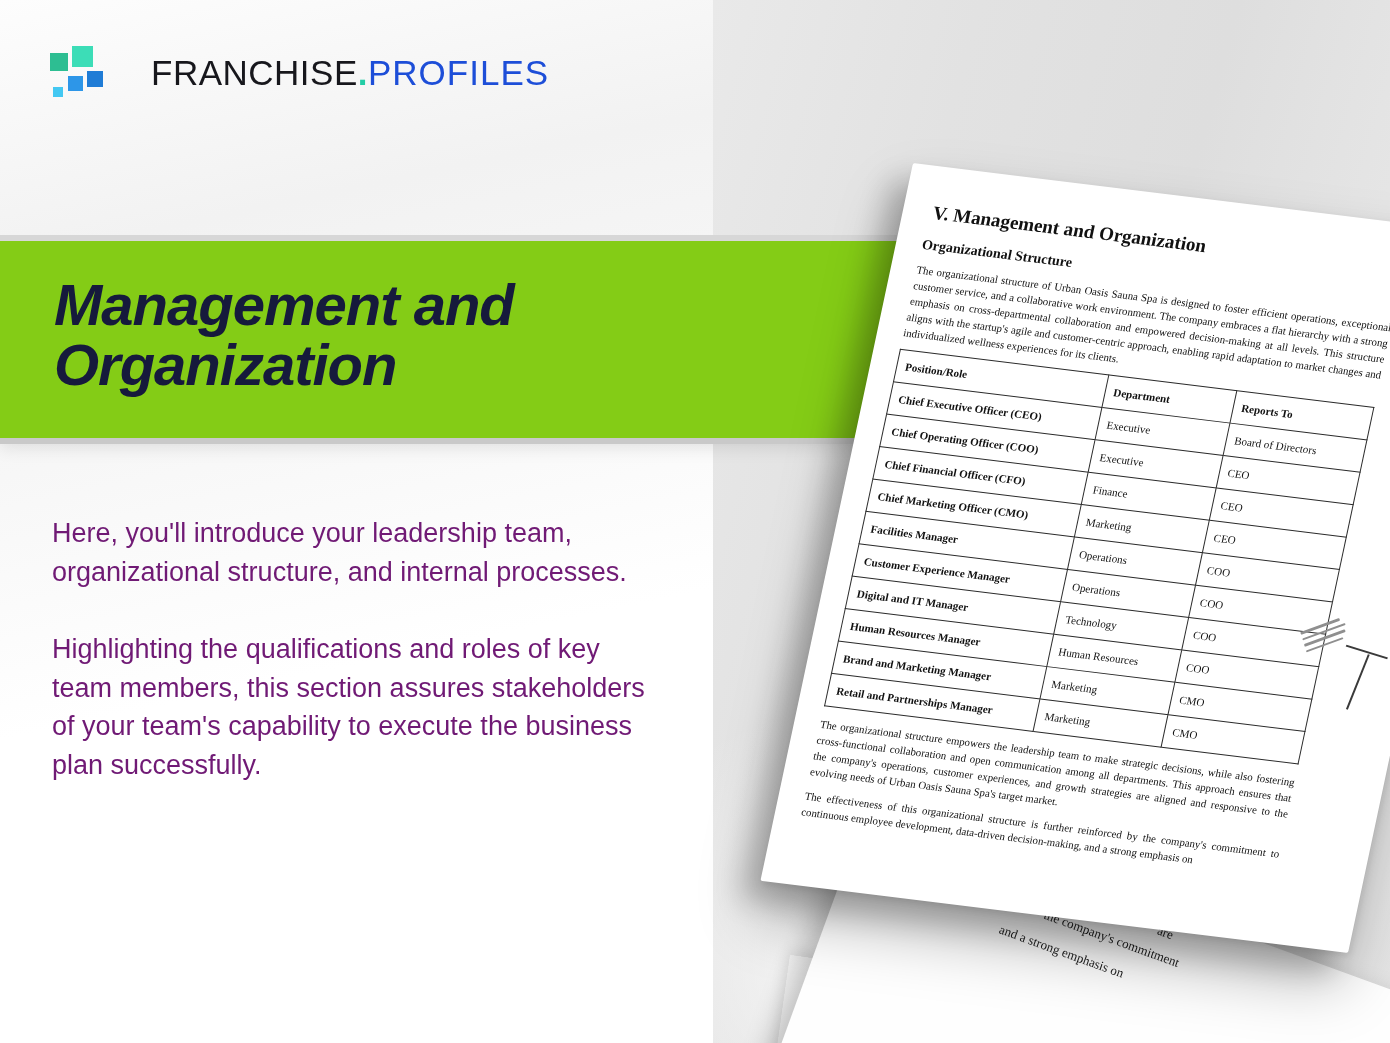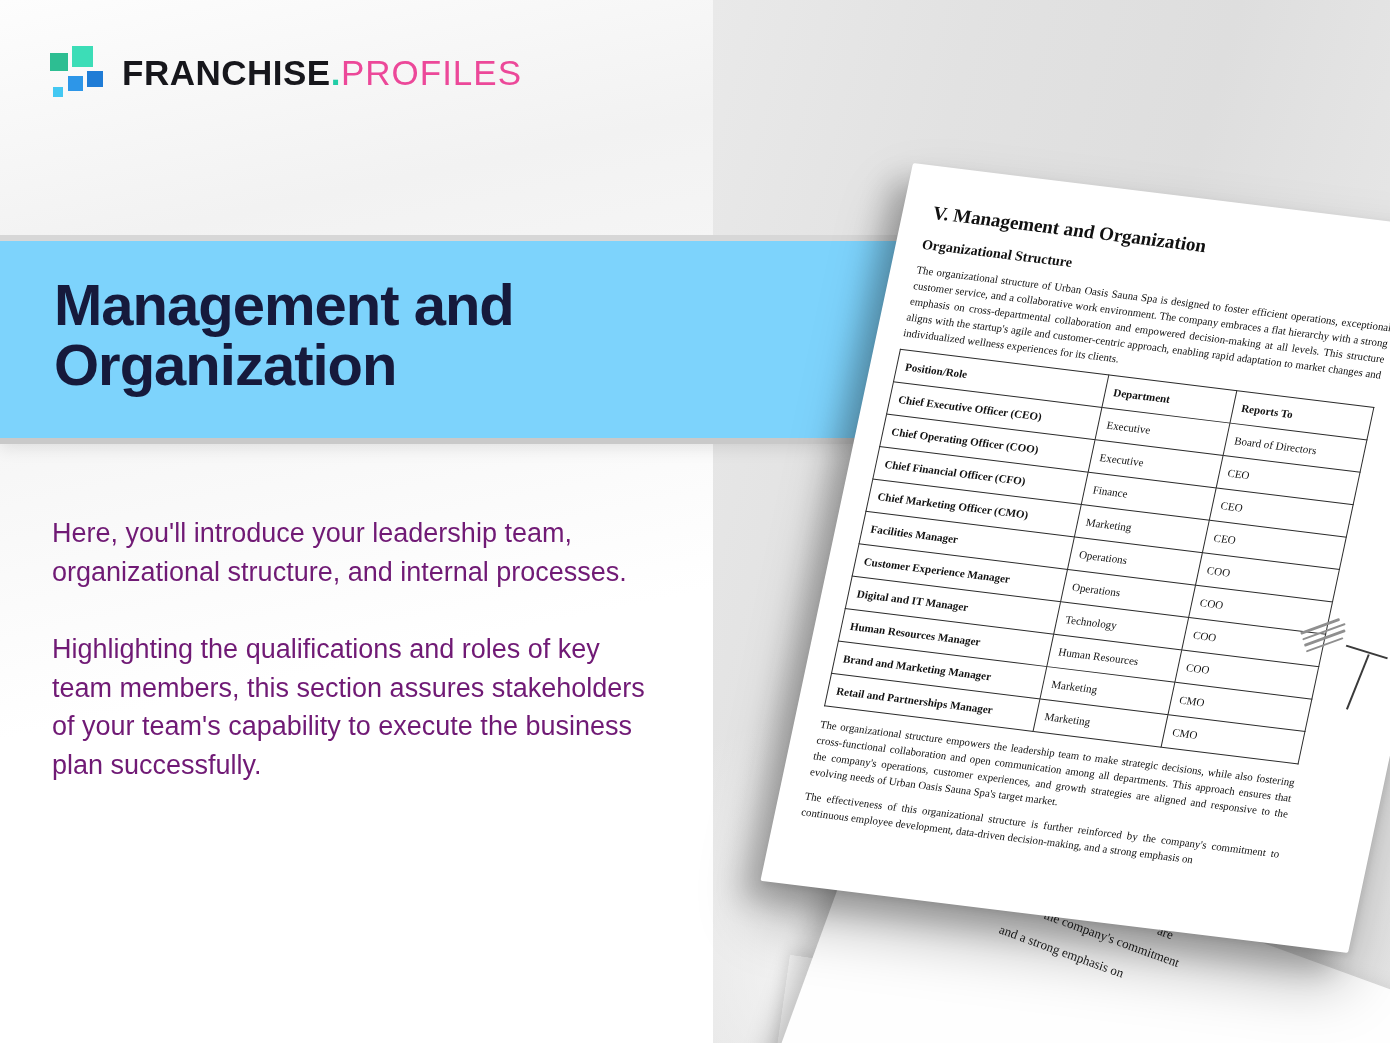--- a/index.html
+++ b/index.html
@@ -18,27 +18,27 @@
   
   .logo{position:absolute;left:48px;top:44px;display:flex;align-items:center;gap:16px;}
   .logo-mark{position:relative;width:58px;height:58px;}
   .logo-mark i{position:absolute;display:block;}
   .sq-green {left:2px; top:9px; width:18px;height:18px;background:#2dbe92;}
   .sq-mint  {left:24px;top:2px; width:21px;height:21px;background:#3cddb7;}
   .sq-sky   {left:5px; top:43px;width:10px;height:10px;background:#43c8f2;}
   .sq-blue  {left:20px;top:32px;width:15px;height:15px;background:#2d96e8;}
   .sq-navy  {left:39px;top:27px;width:16px;height:16px;background:#1f7cd6;}
   .logo-text{font-size:35px;letter-spacing:.5px;color:#17171c;white-space:nowrap;}
-  .logo-text .b{font-weight:700;}
+  .logo-text .b{font-weight:400;margin-left:29px;}
   .logo-text .dot{font-weight:800;color:#22cda6;}
-  .logo-text .l{font-weight:400;color:#ec4899;letter-spacing:1px;text-align:right;}
-
-  
-  .hero-band{position:absolute;left:0;top:241px;width:897px;height:197px;background:#7dd3fc;
-             box-shadow:0 10px 16px rgba(0,0,0,.10);}
+  .logo-text .l{font-weight:400;color:#1d4ed8;letter-spacing:1px;text-align:right;}
+
+  
+  .hero-band{position:absolute;left:0;top:241px;width:897px;height:197px;background:#84cc16;
+             box-shadow:0 10px 16px rgba(0,0,0,.10);font-style:italic;}
   .hero-band::before{content:"";position:absolute;left:0;right:0;top:-6px;height:6px;background:#d7d7d7;}
   .hero-band::after {content:"";position:absolute;left:0;right:0;bottom:-6px;height:6px;background:#c9c9c9;}
   .hero-title{position:absolute;left:54px;top:34px;width:560px;
     font-size:58px;line-height:1.03;font-weight:700;letter-spacing:-1px;color:#161a3c;}
 
   
   .intro{position:absolute;left:52px;top:514px;width:600px;
          font-size:27px;line-height:38.5px;color:#701a75;}
   .intro p{margin:0 0 39px 0;}
 

